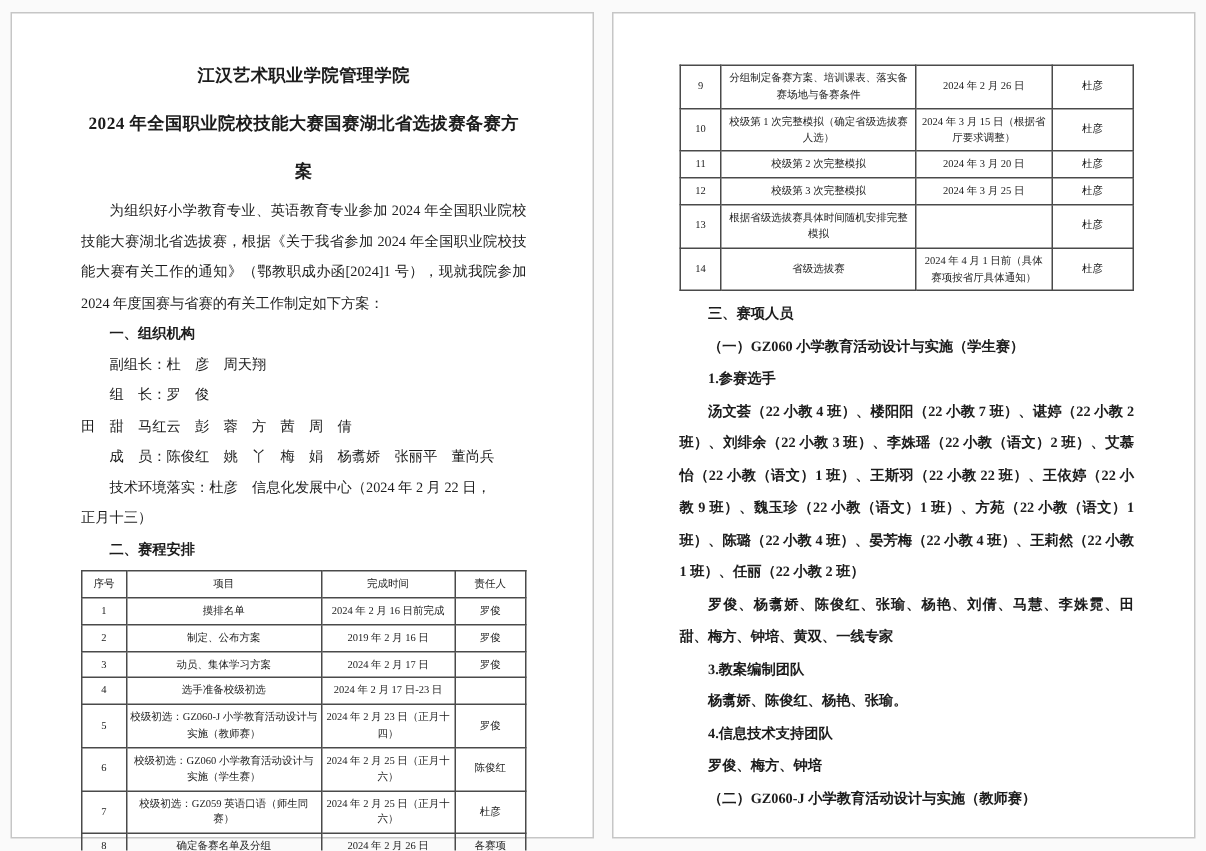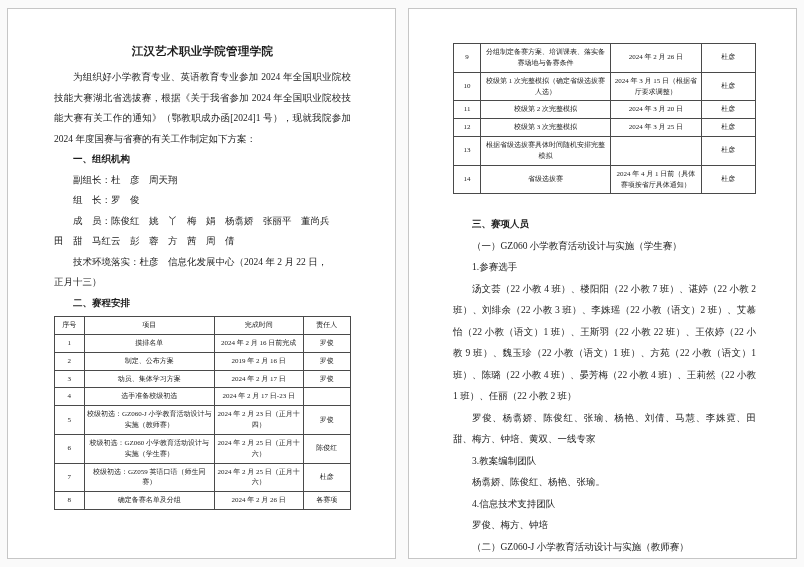--- a/index.html
+++ b/index.html
@@ -15,21 +15,21 @@
     background:#ffffff;border:1px solid #c6c6c6;box-sizing:border-box;
   }
   .page-left{left:7px;padding:26px 44px 16px 46px;}
   .page-right{left:408px;padding:26px 40px 0 44px;}
 
   .doc-title{
     margin:0;text-align:center;font-weight:bold;
     font-size:11.5px;line-height:32px;letter-spacing:.3px;
   }
   .line{font-size:9.5px;line-height:20.5px;margin:0;text-align:justify;}
-  .line-r{font-size:9.5px;line-height:21.5px;margin:0;text-align:justify;}
+  .line-r{font-size:9.5px;line-height:21.5px;margin:0;text-align:justify;font-weight:bold;}
   .ind{text-indent:2em;}
   .bold{font-weight:bold;}
 
   table.sched{
     width:100%;border-collapse:collapse;table-layout:fixed;
     font-size:7px;margin-top:3px;
   }
   table.sched td{
     border:1px solid #4a4a4a;text-align:center;vertical-align:middle;
     padding:3px 2px;line-height:1.55;word-break:break-all;
@@ -43,28 +43,29 @@
   .col-time-r{width:30%;}
   .col-owner-r{width:18%;}
 </style>
 </head>
 <body>
 
 <div class="canvas">
 
   <div class="page page-left">
     <p class="doc-title">江汉艺术职业学院管理学院</p>
+    <p class="doc-title">2024 年全国职业院校技能大赛国赛湖北省选拔赛备赛方案</p>
 
     <p class="line ind">为组织好小学教育专业、英语教育专业参加 2024 年全国职业院校技能大赛湖北省选拔赛，根据《关于我省参加 2024 年全国职业院校技能大赛有关工作的通知》（鄂教职成办函[2024]1 号），现就我院参加 2024 年度国赛与省赛的有关工作制定如下方案：</p>
 
     <p class="line ind bold">一、组织机构</p>
     <p class="line ind">副组长：杜　彦　周天翔</p>
     <p class="line ind">组　长：罗　俊</p>
+    <p class="line">田　甜　马红云　彭　蓉　方　茜　周　倩</p>
     <p class="line ind">成　员：陈俊红　姚　丫　梅　娟　杨翥娇　张丽平　董尚兵</p>
-    <p class="line">田　甜　马红云　彭　蓉　方　茜　周　倩</p>
     <p class="line ind">技术环境落实：杜彦　信息化发展中心（2024 年 2 月 22 日，</p>
     <p class="line">正月十三）</p>
 
     <p class="line ind bold">二、赛程安排</p>
 
     <table class="sched">
       <colgroup>
           <col class="col-no">
           <col class="col-task">
           <col class="col-time">
@@ -170,21 +171,21 @@
       </tr>
       <tr>
         <td>14</td>
         <td>省级选拔赛</td>
         <td>2024 年 4 月 1 日前（具体赛项按省厅具体通知）</td>
         <td>杜彦</td>
       </tr>
     </tbody>
       </table>
 
-    <p class="line-r ind bold" style="margin-top:20px;">三、赛项人员</p>
+    <p class="line-r ind bold" style="margin-top:6px;">三、赛项人员</p>
     <p class="line-r ind">（一）GZ060 小学教育活动设计与实施（学生赛）</p>
     <p class="line-r ind">1.参赛选手</p>
     <p class="line-r ind">汤文荟（22 小教 4 班）、楼阳阳（22 小教 7 班）、谌婷（22 小教 2 班）、刘绯余（22 小教 3 班）、李姝瑶（22 小教（语文）2 班）、艾慕怡（22 小教（语文）1 班）、王斯羽（22 小教 22 班）、王依婷（22 小教 9 班）、魏玉珍（22 小教（语文）1 班）、方苑（22 小教（语文）1 班）、陈璐（22 小教 4 班）、晏芳梅（22 小教 4 班）、王莉然（22 小教 1 班）、任丽（22 小教 2 班）</p>
     <p class="line-r ind">罗俊、杨翥娇、陈俊红、张瑜、杨艳、刘倩、马慧、李姝霓、田甜、梅方、钟培、黄双、一线专家</p>
     <p class="line-r ind">3.教案编制团队</p>
     <p class="line-r ind">杨翥娇、陈俊红、杨艳、张瑜。</p>
     <p class="line-r ind">4.信息技术支持团队</p>
     <p class="line-r ind">罗俊、梅方、钟培</p>
     <p class="line-r ind">（二）GZ060-J 小学教育活动设计与实施（教师赛）</p>
   </div>

